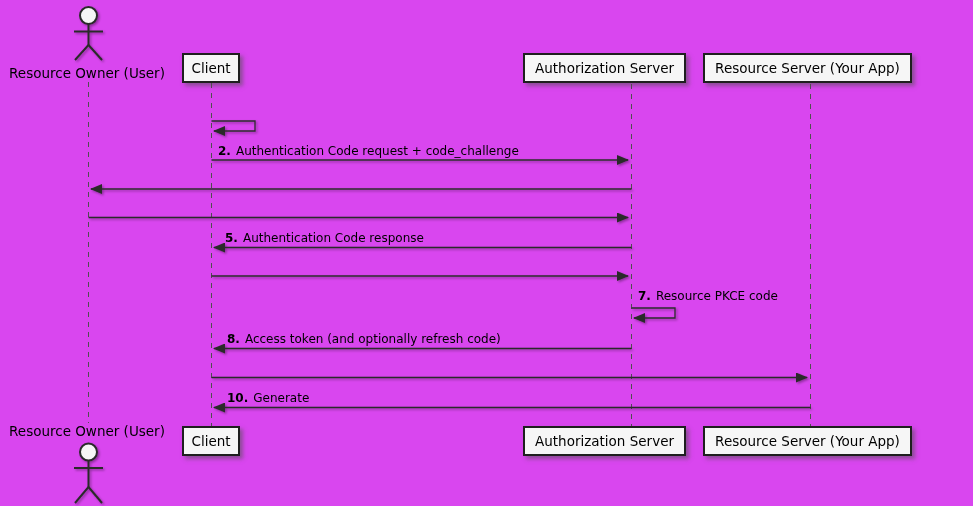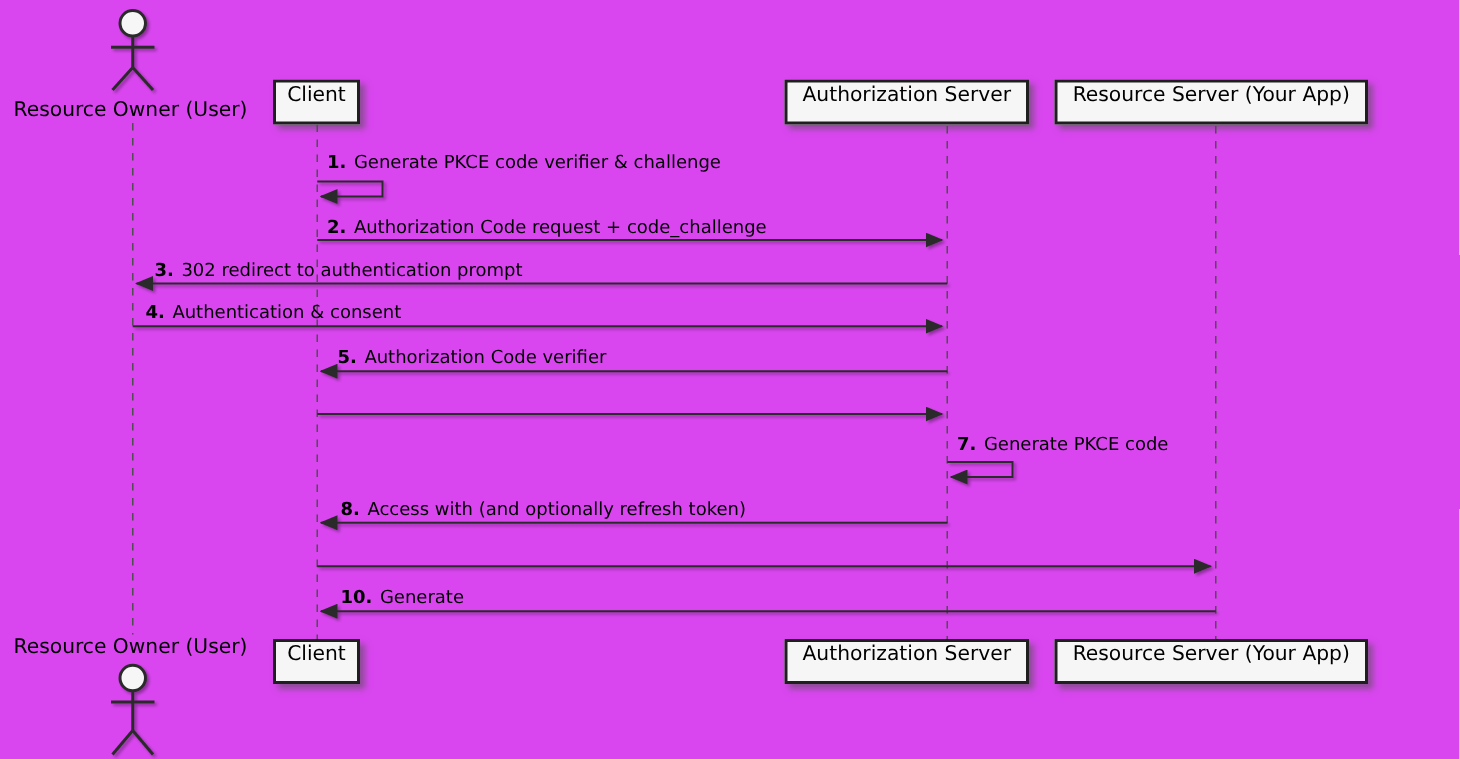--- a/index.html
+++ b/index.html
@@ -5,21 +5,21 @@
   html,body{margin:0;padding:0;background:#ffffff;}
   .stage{
     position:relative;width:973px;height:506px;background:#d946ef;overflow:hidden;
     font-family:"DejaVu Sans","Liberation Sans",sans-serif;color:#000;
   }
   .stage svg{position:absolute;left:0;top:0;}
   .pbox{
     position:absolute;box-sizing:border-box;height:30px;
     border:2px solid #1f1f1f;background:#f6f6f6;
     box-shadow:3px 3px 4px rgba(80,80,80,0.55);
-    display:flex;justify-content:center;
+    display:flex;align-items:center;justify-content:center;
     font-size:13.5px;white-space:nowrap;
   }
   .actor-label{
     position:absolute;font-size:13.5px;text-align:center;white-space:nowrap;height:16px;line-height:16px;
   }
   .msg{
     position:absolute;font-size:12px;white-space:nowrap;height:15px;line-height:15px;
   }
   .msg b{margin-right:5px;}
 </style>
@@ -90,38 +90,29 @@
   <div class="pbox" style="left:182px;top:426px;width:58px">
     <span>Client</span>
   </div>
   <div class="pbox" style="left:523px;top:426px;width:163px">
     <span>Authorization Server</span>
   </div>
   <div class="pbox" style="left:703px;top:426px;width:209px">
     <span>Resource Server (Your App)</span>
   </div>
 
-  <div class="msg" style="left:218px;top:101px">
-    <b>1.</b><span>Generate PKCE code verifier &amp; challenge</span>
-  </div>
   <div class="msg" style="left:218px;top:144px">
-    <b>2.</b><span>Authorization Code request + code_challenge</span>
-  </div>
-  <div class="msg" style="left:103px;top:173px">
-    <b>3.</b><span>302 redirect to authentication prompt</span>
-  </div>
-  <div class="msg" style="left:97px;top:201px">
-    <b>4.</b><span>Authentication &amp; consent</span>
+    <b>2.</b><span>Authentication Code request + code_challenge</span>
   </div>
   <div class="msg" style="left:225px;top:231px">
-    <b>5.</b><span>Authorization Code verifier</span>
+    <b>5.</b><span>Authentication Code response</span>
   </div>
   <div class="msg" style="left:638px;top:289px">
-    <b>7.</b><span>Generate PKCE code</span>
+    <b>7.</b><span>Resource PKCE code</span>
   </div>
   <div class="msg" style="left:227px;top:332px">
-    <b>8.</b><span>Access with (and optionally refresh token)</span>
+    <b>8.</b><span>Access token (and optionally refresh code)</span>
   </div>
   <div class="msg" style="left:227px;top:391px">
     <b>10.</b><span>Generate</span>
   </div>
 
 </div>
 
 </body></html>

